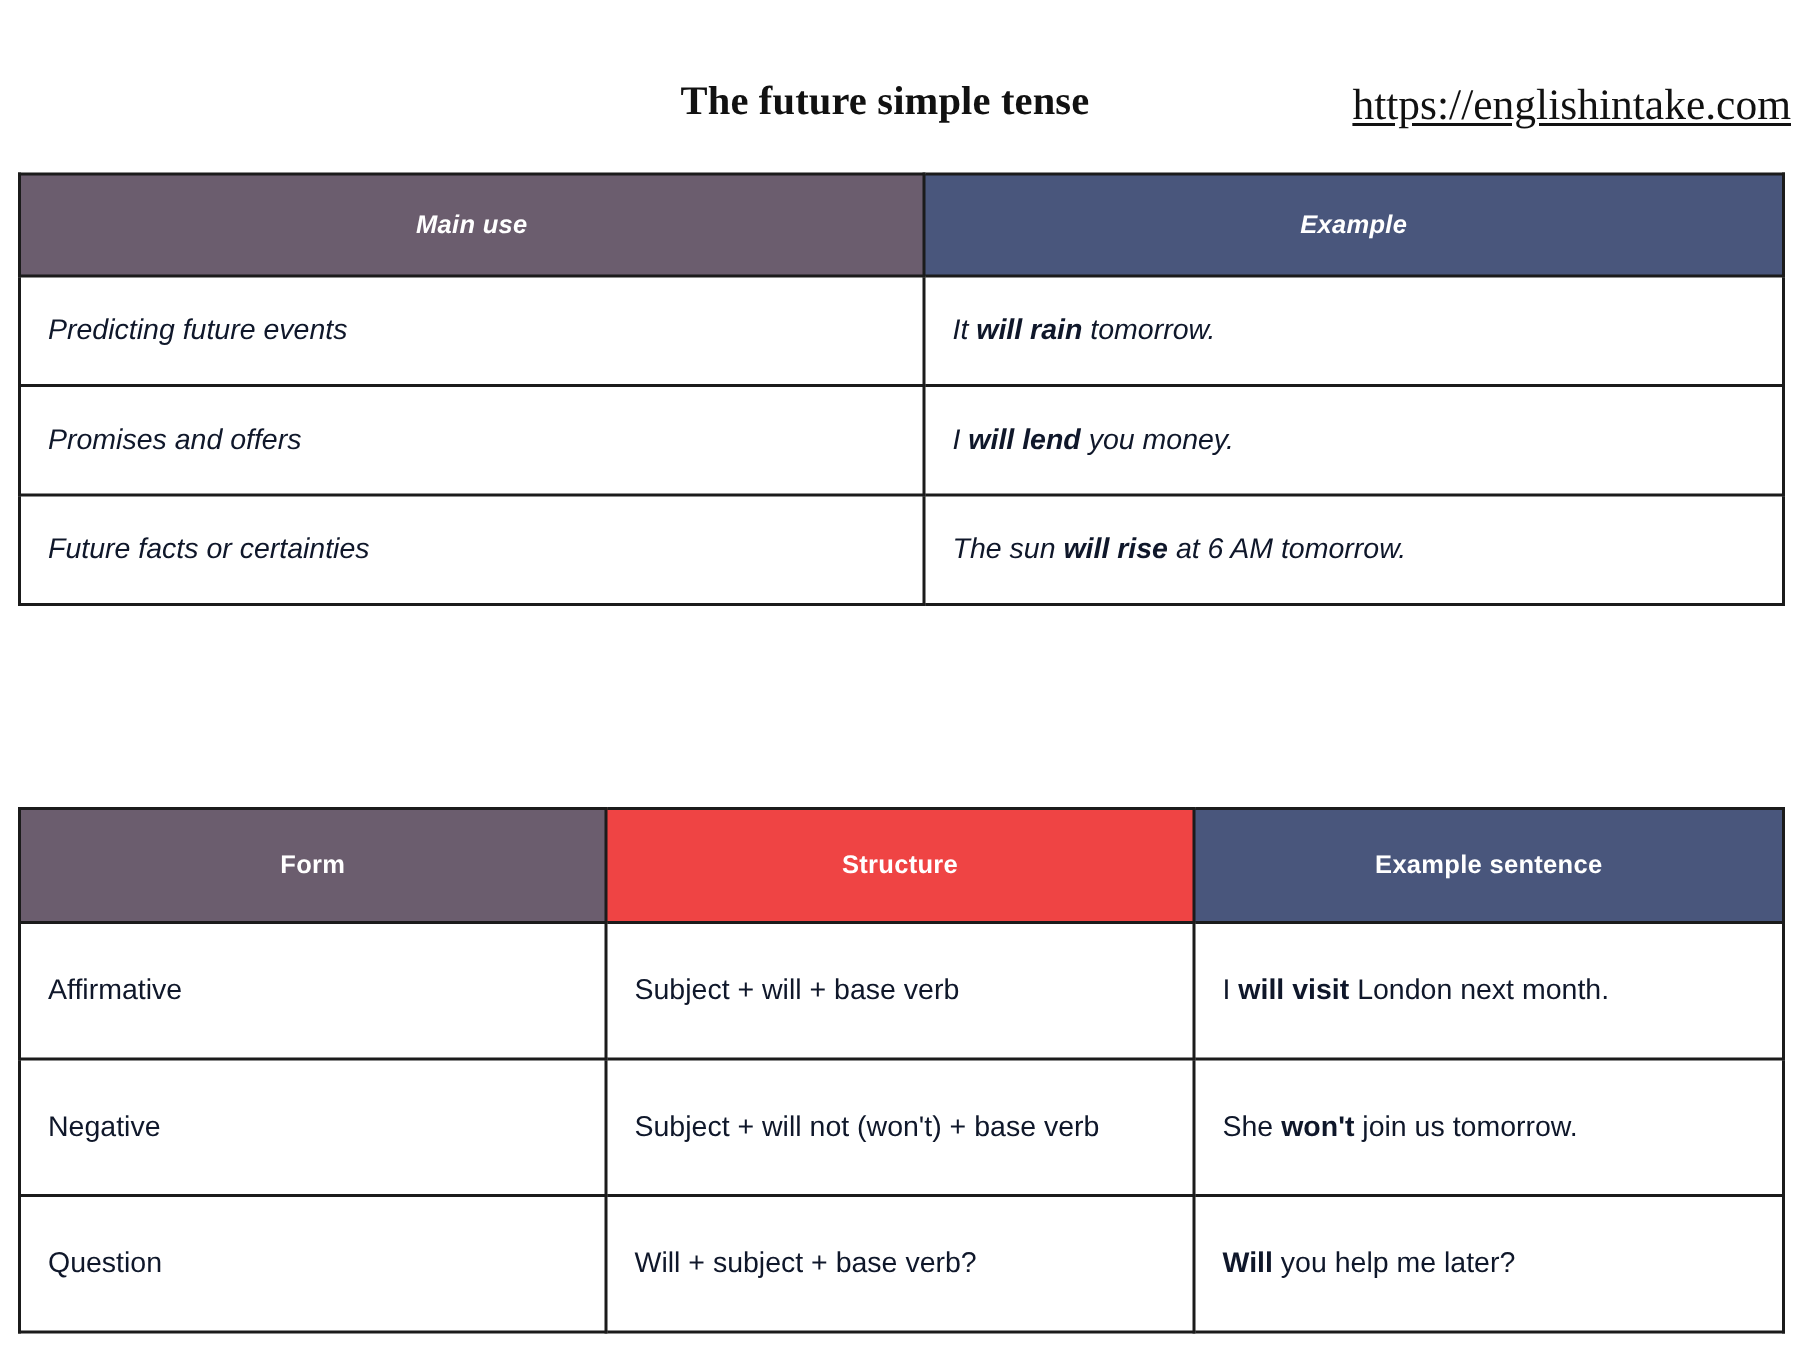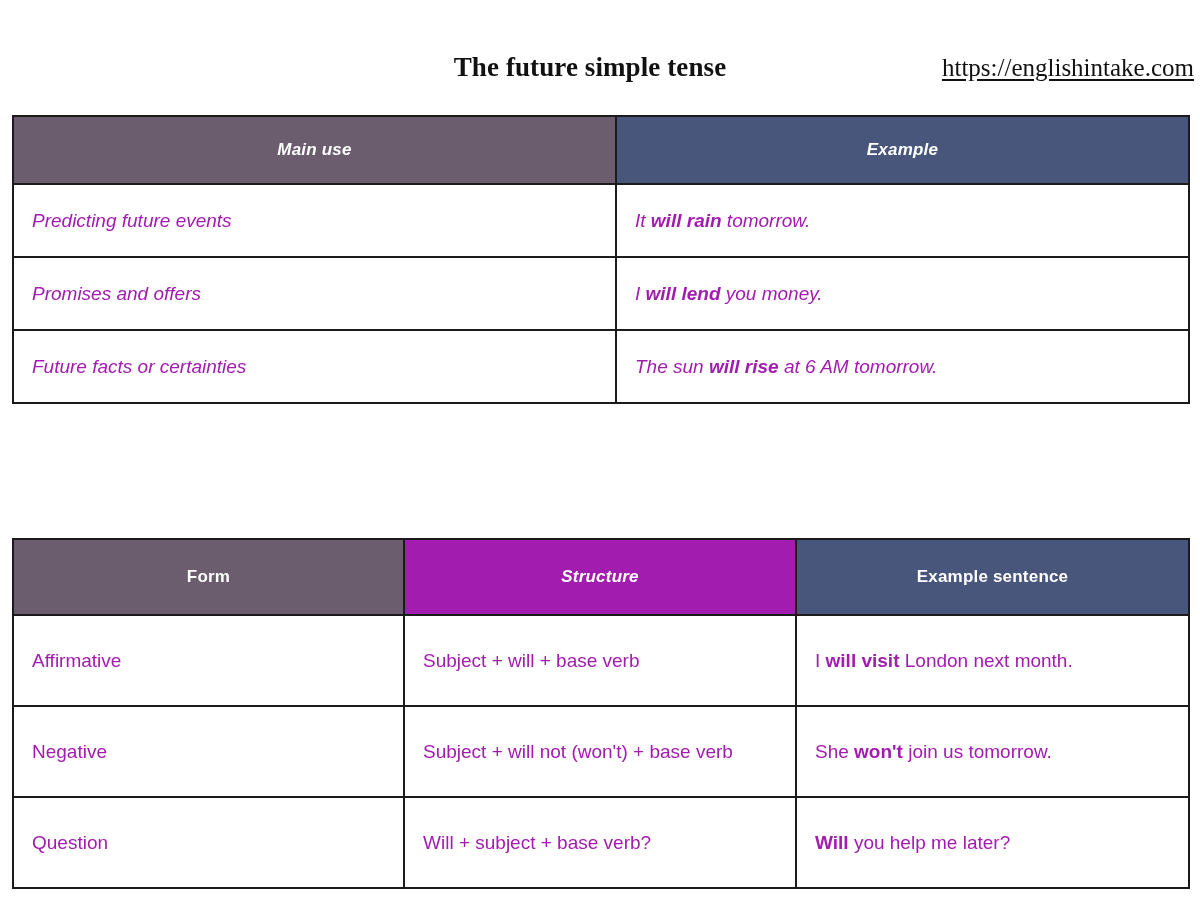--- a/index.html
+++ b/index.html
@@ -40,21 +40,21 @@
     font-size: 27px;
     letter-spacing: 0.1px;
     color: #111111;
     white-space: nowrap;
   }
   .site-url {
     position: absolute;
     right: 6px;
     top: 2px;
     font-family: "Liberation Serif", "DejaVu Serif", serif;
-    font-size: 25px;
+    font-size: 29px;
     color: #111111;
     text-decoration: underline;
     text-underline-offset: 3px;
     white-space: nowrap;
   }
 
   
   .tbl {
     position: absolute;
     border-collapse: collapse;
@@ -71,28 +71,28 @@
     font-weight: bold;
     font-size: 17px;
     text-align: center;
     letter-spacing: 0.2px;
   }
   .tbl td {
     font-size: 19px;
     font-weight: normal;
     line-height: 1.35;
     padding: 6px 18px;
-    color: #a21caf;
+    color: #0f172a;
     border-radius: 17px;
   }
   .tbl td b { font-weight: bold; }
 
   .hdr-mauve { background: #6b5d6e; }
   .hdr-blue  { background: #49567c; margin-top: 32px; }
-  .hdr-green { background: #a21caf; font-style: italic; }
+  .hdr-green { background: #ef4444; }
 
   
   #table-main-use {
     left: 12px;
     top: 115px;
     width: 1176px;
     font-style: italic;
   }
   #table-main-use th { height: 66px; }
   #table-main-use tbody td { height: 59px; }

